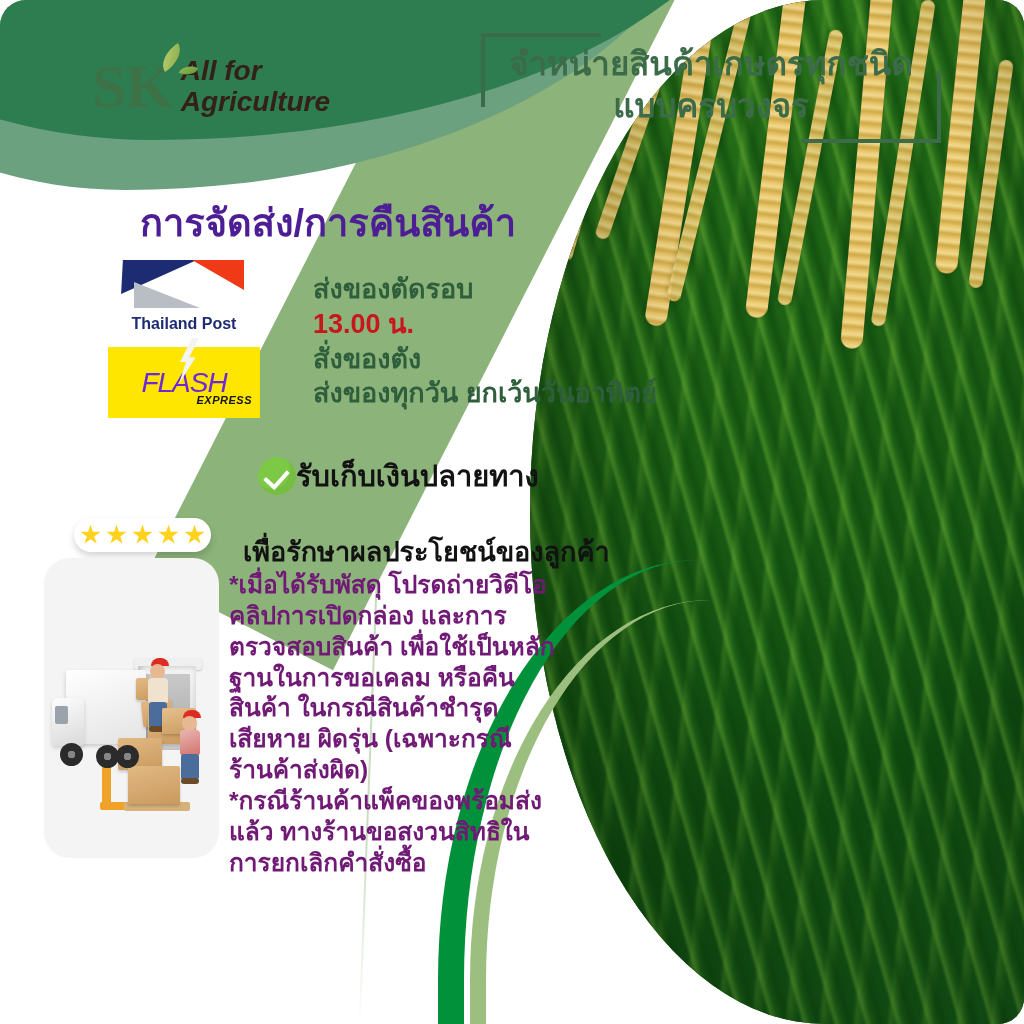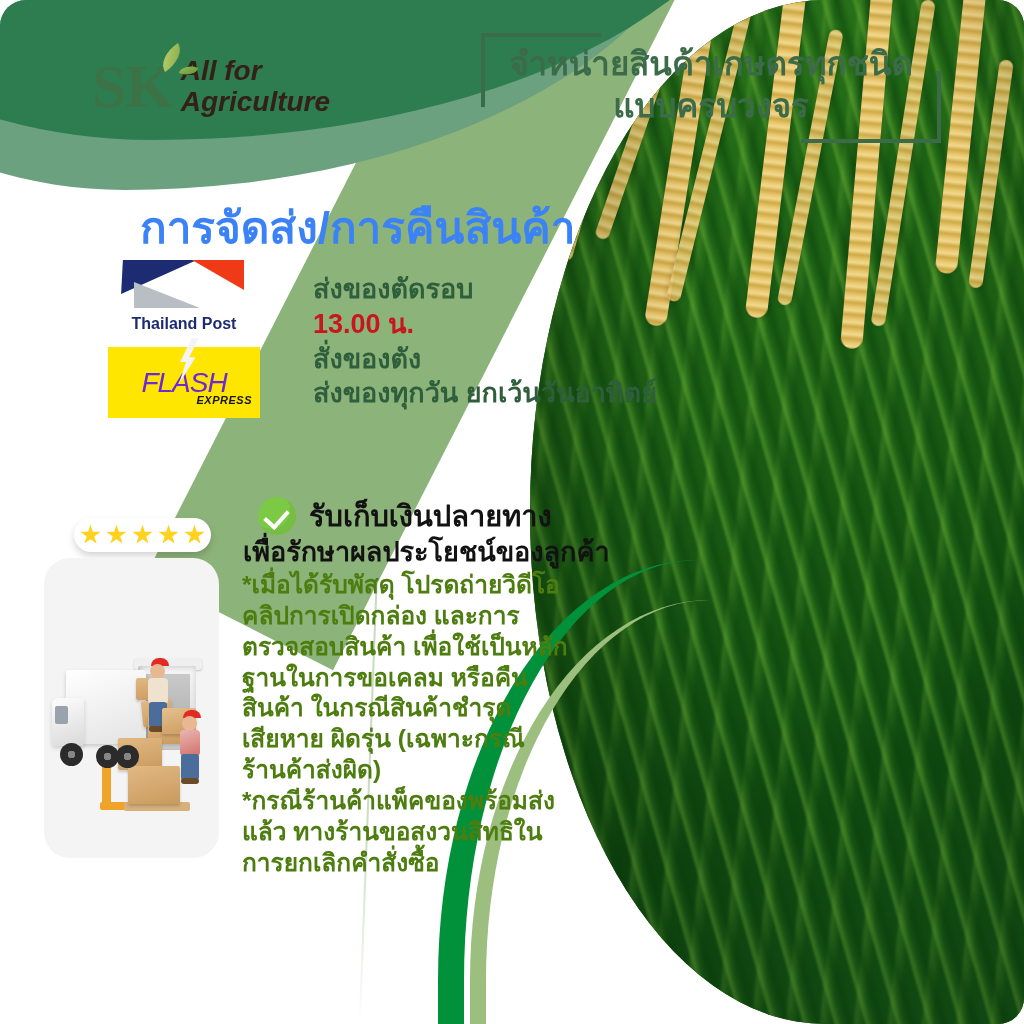--- a/index.html
+++ b/index.html
@@ -186,23 +186,23 @@
     font-weight:700;
     font-size:33px;
     line-height:1.26;
     white-space:pre-line;
   }
 
   
   .page-title {
     position:absolute;
     left:140px; top:192px;
-    font-size:44px;
-    font-weight:700;
-    color:#3b82f6;
+    font-size:38px;
+    font-weight:700;
+    color:#4c1d95;
     letter-spacing:0px;
   }
 
   
   .couriers { position:absolute; left:108px; top:258px; width:170px; }
   .thaipost { width:152px; }
   .tp-mark {
     position:relative;
     width:140px; height:56px;
     margin:0 auto;
@@ -285,21 +285,21 @@
     font-size:27px;
     line-height:1.29;
     color:#2f5e3c;
     font-weight:700;
   }
   .ship-lines .accent { color:#c8161d; }
 
   .cod-row {
     position:absolute;
     left:258px; top:453px;
-    display:flex; align-items:center; gap:13px;margin-top:40px;
+    display:flex; align-items:center; 
   }
   .cod-check {
     width:38px; height:38px; border-radius:50%;
     background:#7cc945;
     position:relative;
     box-shadow:inset -6px -6px 0 rgba(0,0,0,0.05);
   }
   .cod-check::after {
     content:"";
     position:absolute;
@@ -444,26 +444,26 @@
   }
 
   
   .policy-head {
     position:absolute;
     left:243px; top:530px;
     font-size:27px; font-weight:700; color:#121212;
   }
   .policy-body {
     position:absolute;
-    left:242px; top:570px;
+    left:229px; top:570px;
     width:340px;
     font-size:24.5px;
     line-height:1.26;
     font-weight:700;
-    color:#4d7c0f;
+    color:#701a75;
     white-space:pre-line;
   }
 </style>
 </head>
 <body>
 
 <div id="canvas">
 
   <div class="photo-wrap">
     <div class="rice-photo">

